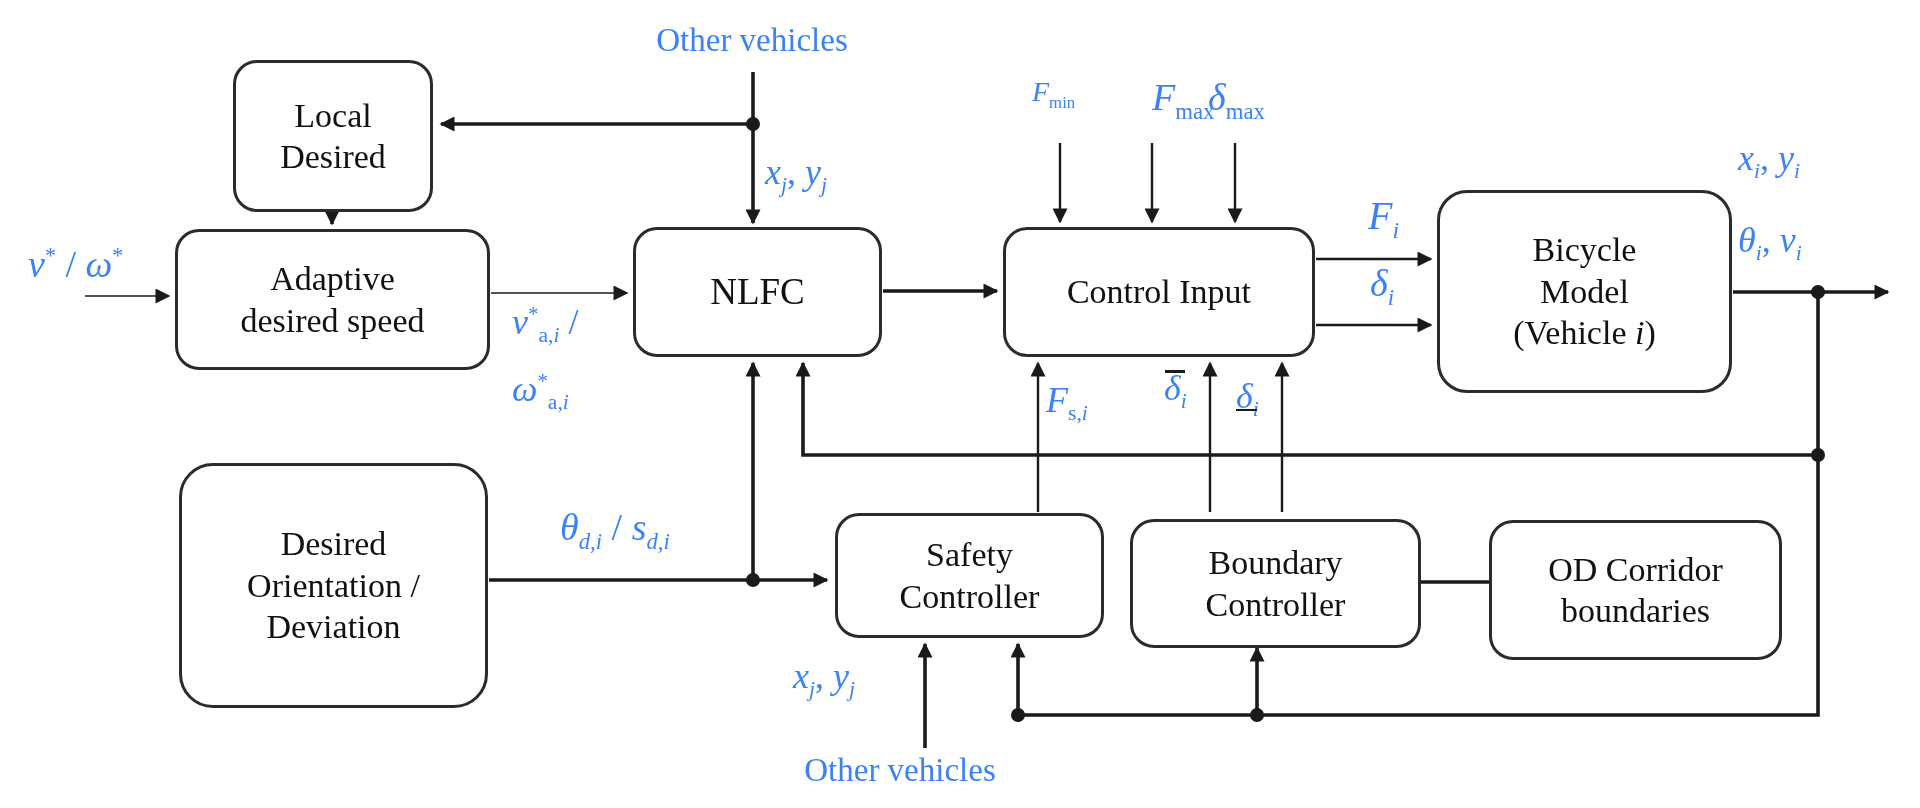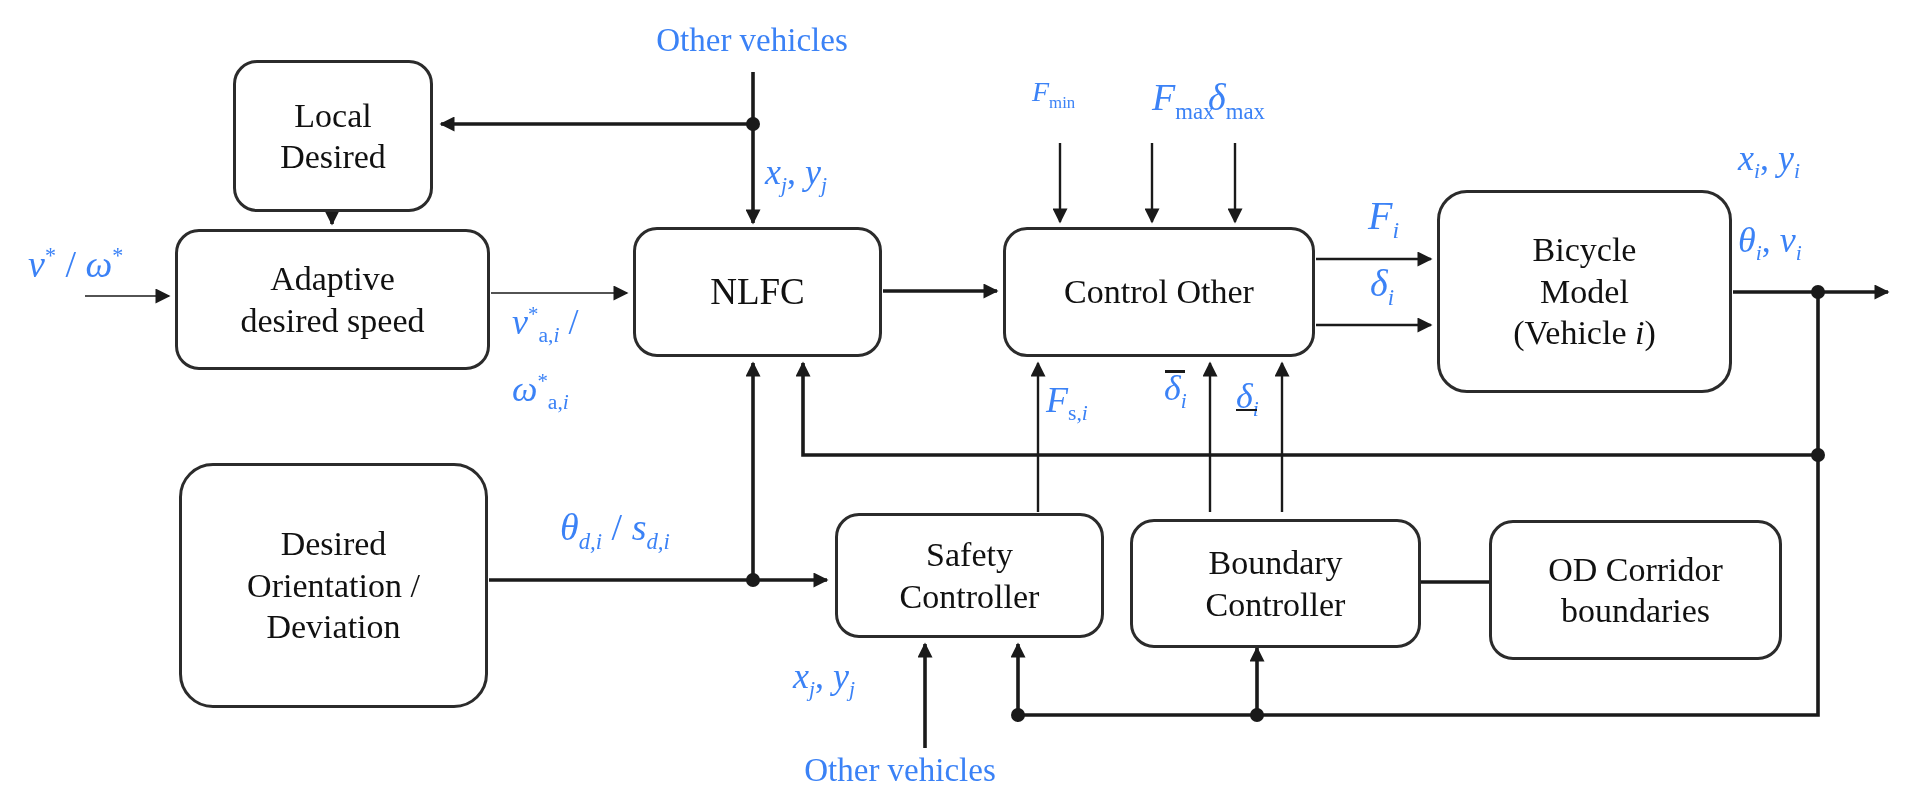--- a/index.html
+++ b/index.html
@@ -108,21 +108,21 @@
   <div class="box" style="left:175px;top:229px;width:315px;height:141px;">
       <div class="ml-line"><span>Adaptive</span></div>
       <div class="ml-line"><span>desired speed</span></div>
     </div>
 
   <div class="box" style="left:633px;top:227px;width:249px;height:130px;font-size:37px;">
       <div class="ml-line"><span>NLFC</span></div>
     </div>
 
   <div class="box" style="left:1003px;top:227px;width:312px;height:130px;">
-      <div class="ml-line"><span>Control Other</span></div>
+      <div class="ml-line"><span>Control Input</span></div>
     </div>
 
   <div class="box" style="left:1437px;top:190px;width:295px;height:203px;border-radius:30px;">
       <div class="ml-line"><span>Bicycle</span></div>
       <div class="ml-line"><span>Model</span></div>
       <div class="ml-line"><span>(Vehicle </span><span class="it">i</span><span>)</span></div>
     </div>
 
   <div class="box" style="left:179px;top:463px;width:309px;height:245px;border-radius:34px;">
       <div class="ml-line"><span>Desired</span></div>

